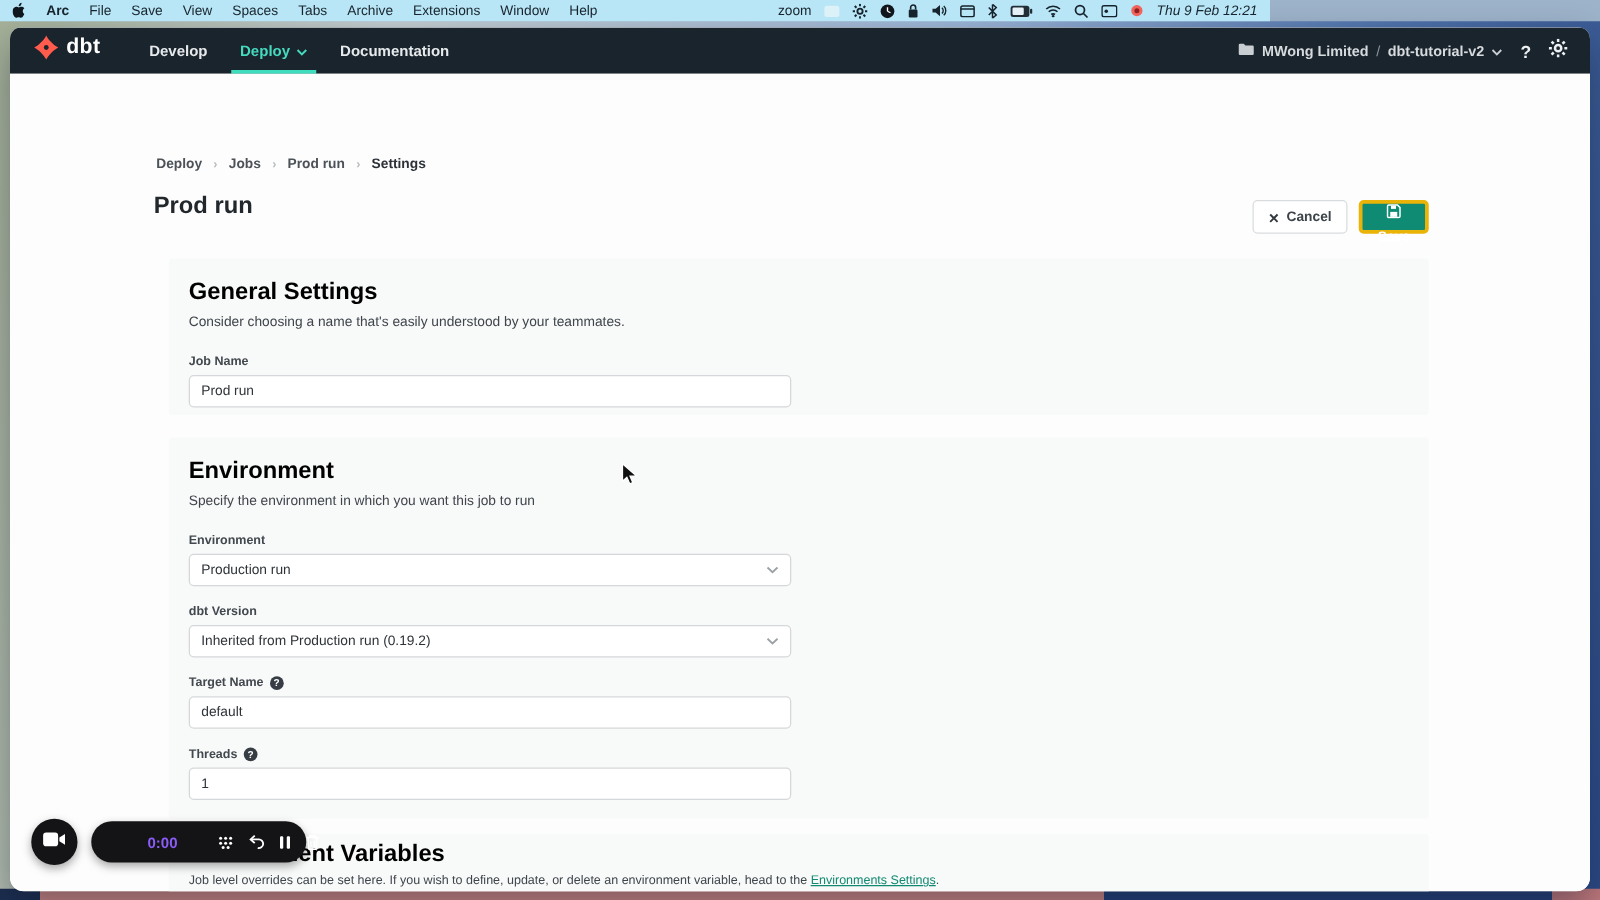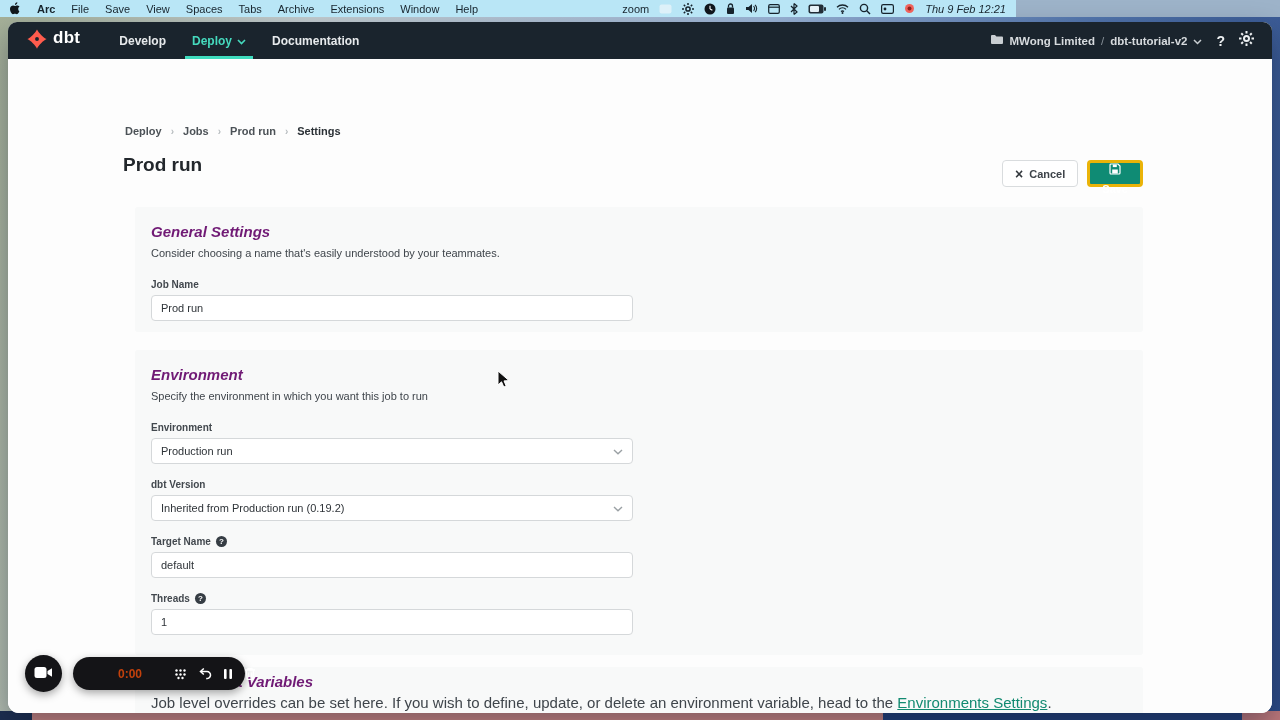--- a/index.html
+++ b/index.html
@@ -55,44 +55,44 @@
     border-radius:4px; font-size:11px; font-weight:600; cursor:default; }
   .btn-cancel { background:#ffffff; border:1px solid #d9dcde; color:#3d4349; }
   .btn-cancel .x { font-size:14px; font-weight:700; line-height:1; color:#32383d; }
   .btn-save { background:#0f8b74; border:3px solid #eab308; color:#ffffff;flex-direction:column; }
 
   .card { position:absolute; left:127px; width:1008px; background:#f8f9f9; border-radius:3px; padding:16px; }
   .card-1 { top:148px; height:125px; }
   .card-2 { top:291px; height:305px; }
   .card-3 { top:608px; height:96px; padding-top:6px; }
 
-  .sec-heading { font-size:15px; font-weight:700; color:#701a75; margin-bottom:7px;font-style:italic; }
+  .sec-heading { font-size:19px; font-weight:700; color:#000000; margin-bottom:7px; }
   .sec-desc { font-size:11px; color:#3f454b; margin-bottom:20px; }
   .field { margin-bottom:15px; }
   .field-label { display:flex; align-items:center; gap:5px; font-size:10px; font-weight:700; color:#42484e; margin-bottom:5px; }
   .help-dot { width:11px; height:11px; border-radius:50%; background:#363d44; color:#ffffff;
     font-size:8px; font-weight:700; display:flex; align-items:center; justify-content:center; }
   .text-input { width:482px; height:26px; border:1px solid #d5d8da; border-radius:4px; background:#ffffff;
     font-family:"Liberation Sans", sans-serif; font-size:11px; color:#2e3338; padding:0 9px; }
   .select { width:482px; height:26px; border:1px solid #d5d8da; border-radius:4px; background:#ffffff;
     display:flex; align-items:center; justify-content:space-between; padding:0 9px;
     font-size:11px; color:#2e3338; cursor:default; }
 
-  .ev-desc { font-size:15px; color:#3f454b; margin-bottom:10px; }
+  .ev-desc { font-size:10px; color:#3f454b; margin-bottom:10px; }
   .ev-link { color:#128a71; text-decoration:underline; cursor:pointer; }
 
   
   .rec-cam { position:absolute; left:25px; top:655px; width:37px; height:37px; border-radius:50%;
     background:#141417; display:flex; align-items:center; justify-content:center; z-index:60;
     box-shadow:0 3px 8px rgba(0,0,0,.35); }
   .rec-pill { position:absolute; left:73px; top:657px; width:172px; height:33px; border-radius:17px;
     background:#141417; display:flex; align-items:center; padding:0 13px; gap:11px; z-index:60;
     box-shadow:0 3px 8px rgba(0,0,0,.35); }
   .rec-stop { width:13px; height:13px; border-radius:3px; background:#e8453e; }
-  .rec-time { color:#c2410c; font-size:12px; font-weight:700; margin-right:21px;padding-left:21px; }
+  .rec-time { color:#8b5cf6; font-size:12px; font-weight:700; margin-right:21px;padding-left:21px; }
   .rec-pill svg { display:block; }
 
   
   .cursor { position:absolute; left:497px; top:370px; z-index:70; }
 </style>
 </head>
 <body>
 
 <div class="menubar">
   <div class="mleft">

